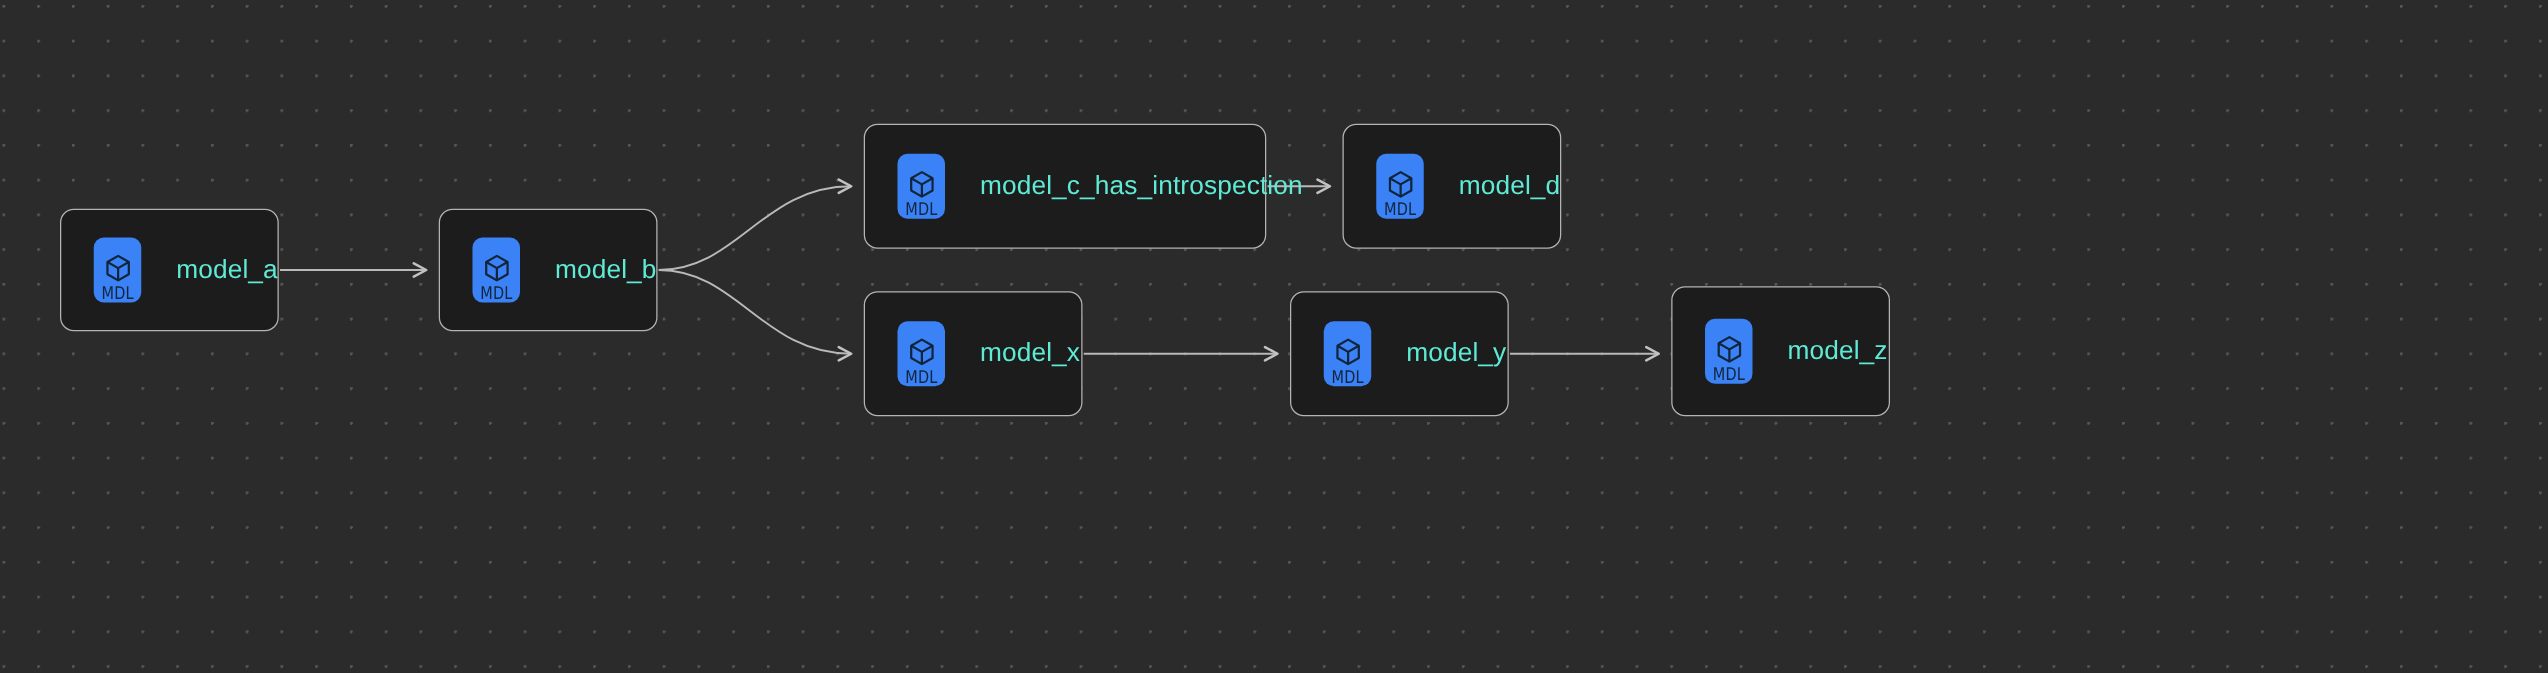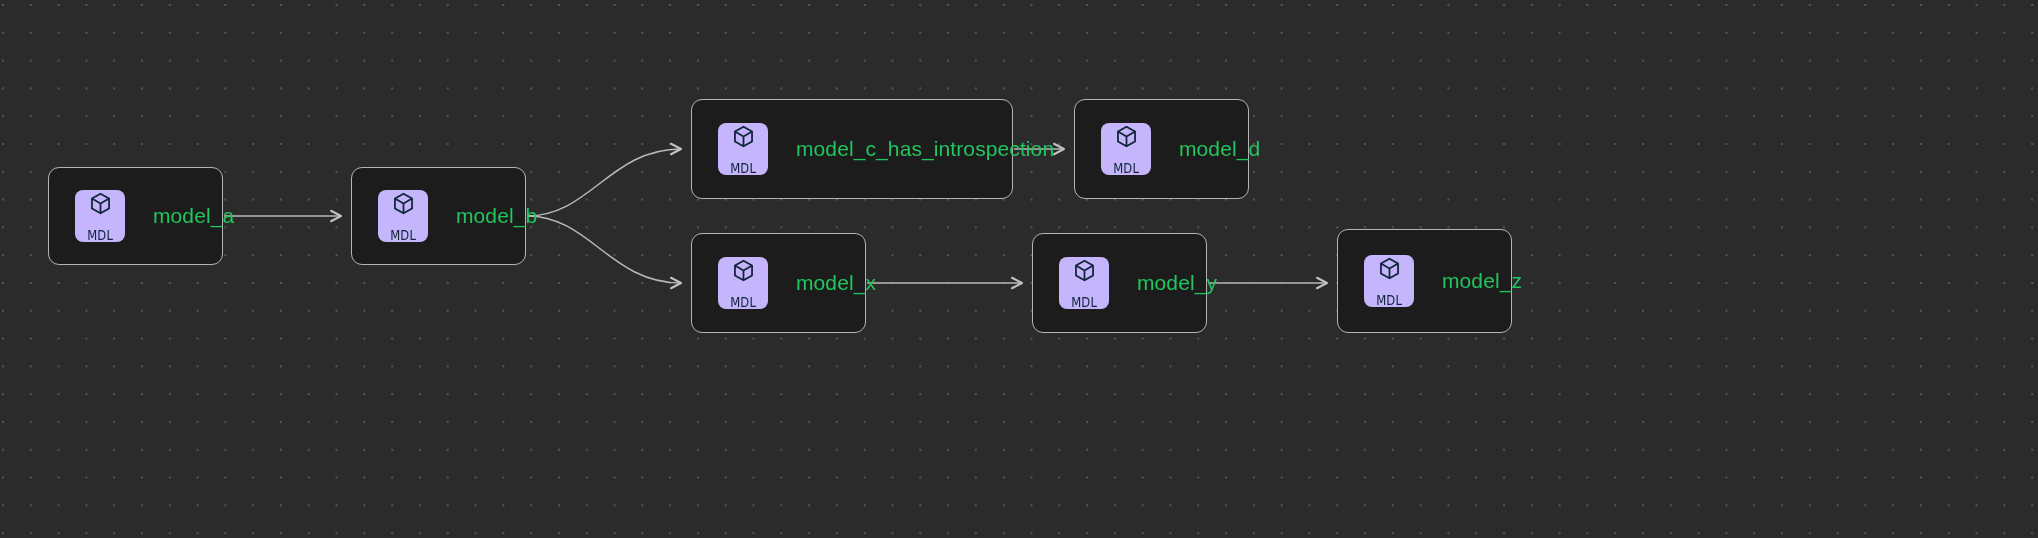--- a/index.html
+++ b/index.html
@@ -41,28 +41,28 @@
     border: 1px solid #b4b4b4;
     border-radius: 11px;
     display: flex;
     align-items: center;
     padding-left: 26px;
     gap: 28px;
   }
 
   .node-icon {
     flex: 0 0 auto;
-    width: 50px;
+    width: 38px;
     height: 52px;
     border-radius: 8px;
-    background: #c4b5fd;
+    background: #3b82f6;
     display: flex;
     flex-direction: column;
     align-items: center;
-    justify-content: space-between;
+    justify-content: flex-end;
     gap: 1px;
   }
 
   .node-icon svg {
     display: block;
     width: 25px;
     height: 25px;
     margin-top: 1px;
   }
 
@@ -72,21 +72,21 @@
     line-height: 14px;
     letter-spacing: 0.2px;
     color: #10243a;
     font-weight: 400;
     transform: scaleX(0.92);
   }
 
   .node-label {
     font-size: 21px;
     line-height: 24px;
-    color: #22c55e;
+    color: #5eead4;
     white-space: nowrap;
     letter-spacing: 0.1px;
   }
 </style>
 </head>
 <body>
 
 <div id="canvas">
 
   <svg id="edge-layer" viewBox="0 0 2038 538" width="2038" height="538" xmlns="http://www.w3.org/2000/svg">

